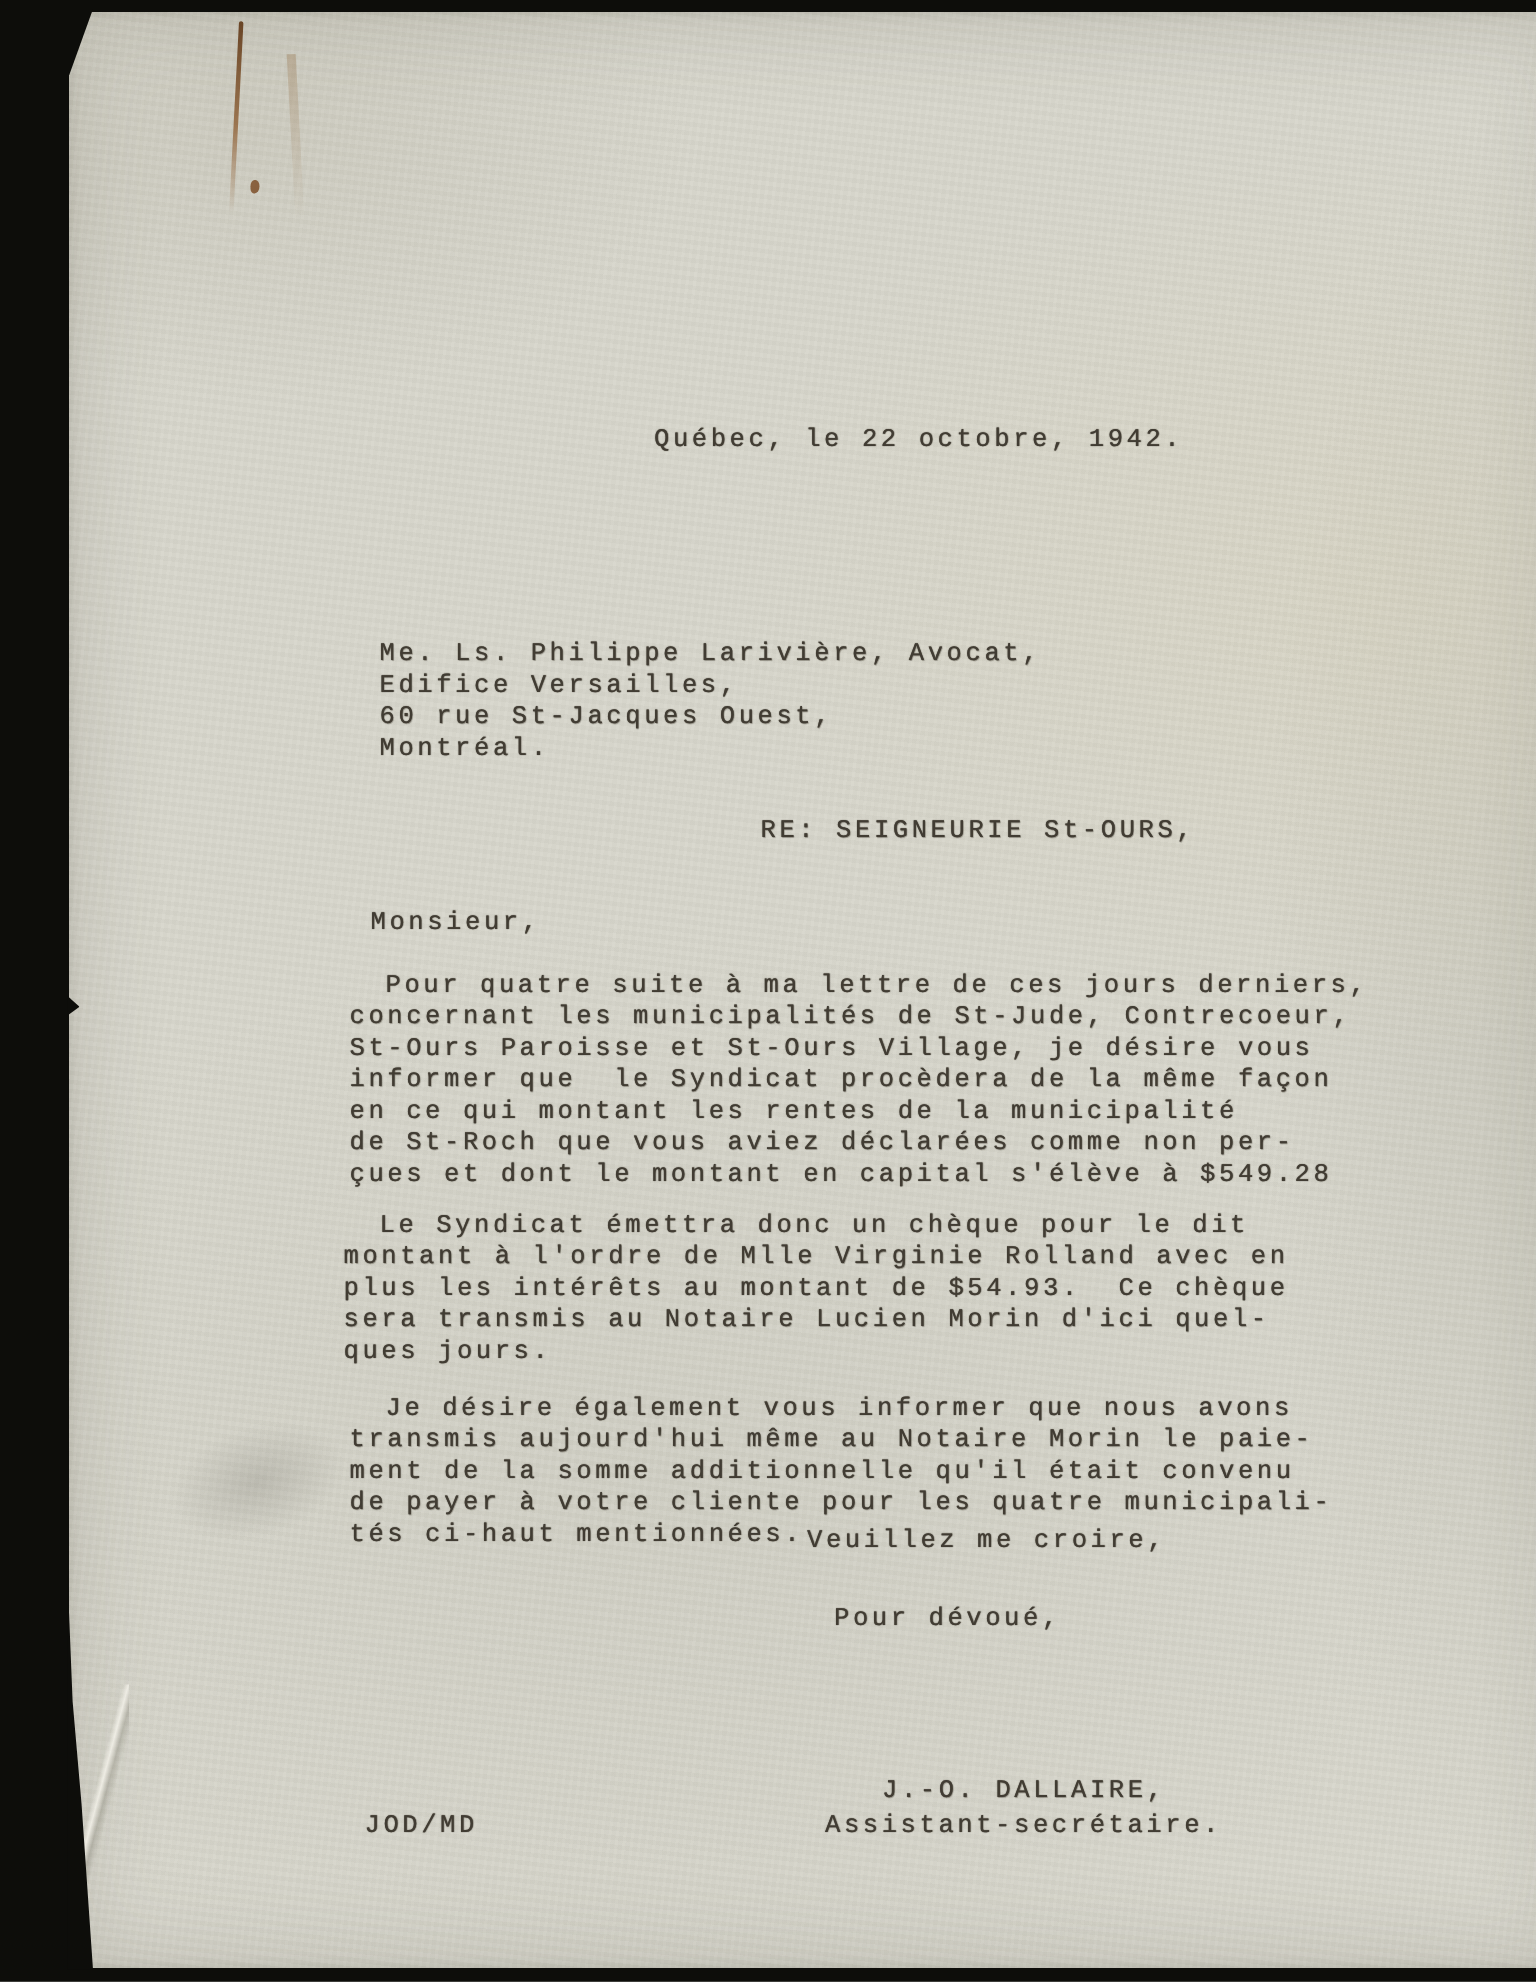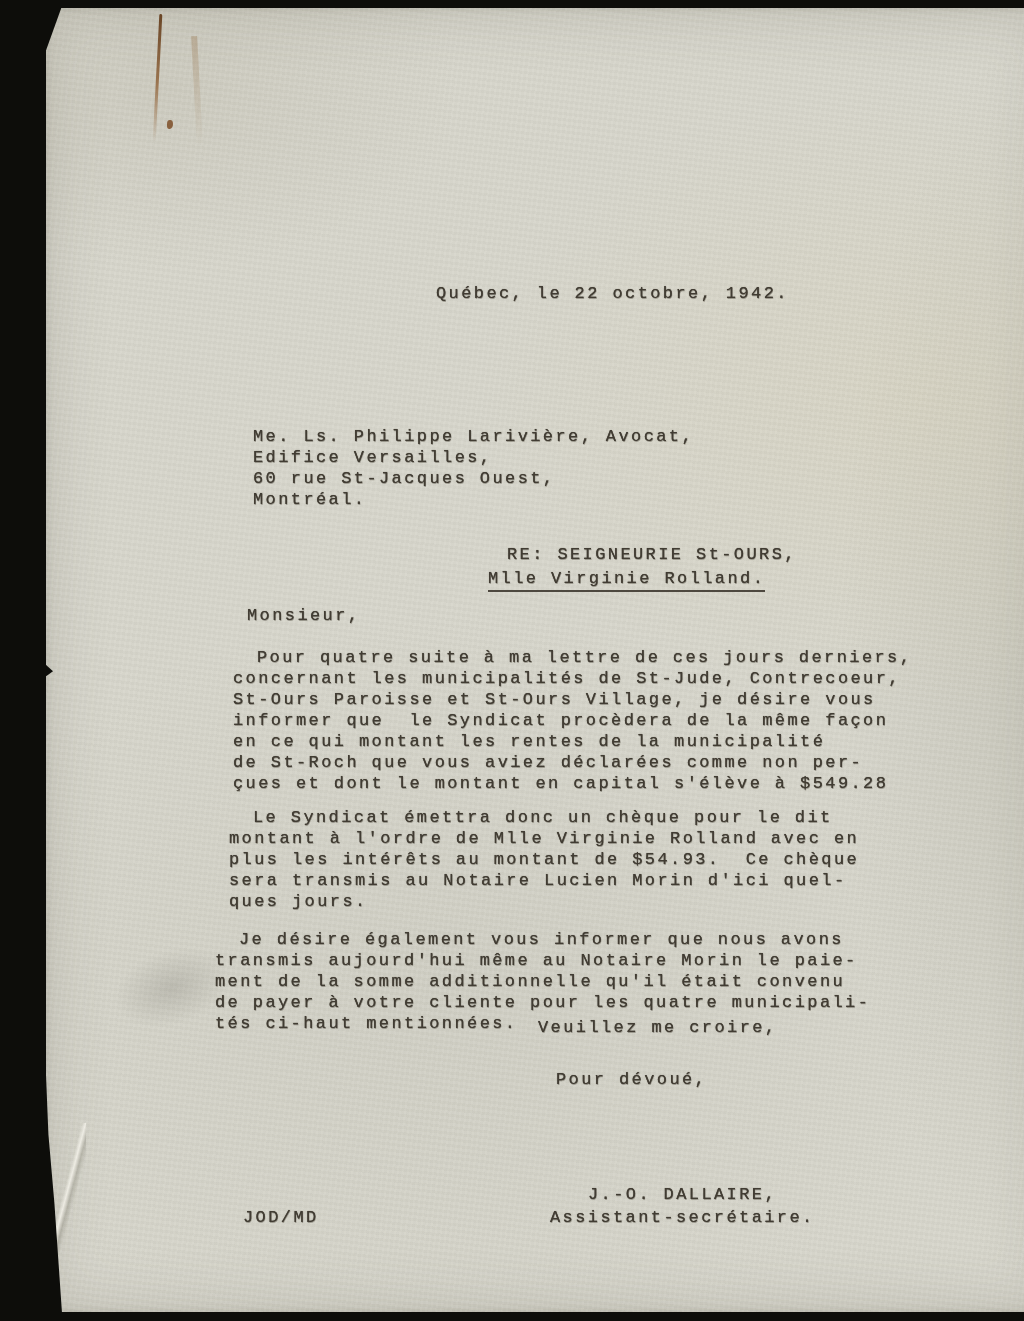--- a/index.html
+++ b/index.html
@@ -86,21 +86,20 @@
   <div class="tline" style="left:400px; top:283px;">Québec, le 22 octobre, 1942.</div>
 
   <div class="tblock" style="left:217px; top:426px;">
     <div class="ln">Me. Ls. Philippe Larivière, Avocat,</div>
     <div class="ln">Edifice Versailles,</div>
     <div class="ln">60 rue St-Jacques Ouest,</div>
     <div class="ln">Montréal.</div>
   </div>
 
   <div class="tline" style="left:471px; top:544px;">RE: SEIGNEURIE St-OURS,</div>
-  <div class="tline underlined" style="left:452px; top:568px;">Mlle Virginie Rolland.</div>
 
   <div class="tline" style="left:211px; top:605px;">Monsieur,</div>
 
   <div class="tblock" style="left:197px; top:647px;">
     <div class="ln ind">Pour quatre suite à ma lettre de ces jours derniers,</div>
     <div class="ln">concernant les municipalités de St-Jude, Contrecoeur,</div>
     <div class="ln">St-Ours Paroisse et St-Ours Village, je désire vous</div>
     <div class="ln">informer que  le Syndicat procèdera de la même façon</div>
     <div class="ln">en ce qui montant les rentes de la municipalité</div>
     <div class="ln">de St-Roch que vous aviez déclarées comme non per-</div>
@@ -108,21 +107,21 @@
   </div>
 
   <div class="tblock" style="left:193px; top:807px;">
     <div class="ln ind">Le Syndicat émettra donc un chèque pour le dit</div>
     <div class="ln">montant à l'ordre de Mlle Virginie Rolland avec en</div>
     <div class="ln">plus les intérêts au montant de $54.93.  Ce chèque</div>
     <div class="ln">sera transmis au Notaire Lucien Morin d'ici quel-</div>
     <div class="ln">ques jours.</div>
   </div>
 
-  <div class="tblock" style="left:179px; top:929px;">
+  <div class="tblock" style="left:197px; top:929px;">
     <div class="ln ind">Je désire également vous informer que nous avons</div>
     <div class="ln">transmis aujourd'hui même au Notaire Morin le paie-</div>
     <div class="ln">ment de la somme additionnelle qu'il était convenu</div>
     <div class="ln">de payer à votre cliente pour les quatre municipali-</div>
     <div class="ln">tés ci-haut mentionnées.</div>
   </div>
 
   <div class="tline" style="left:502px; top:1017px;">Veuillez me croire,</div>
   <div class="tline" style="left:520px; top:1069px;">Pour dévoué,</div>
 

